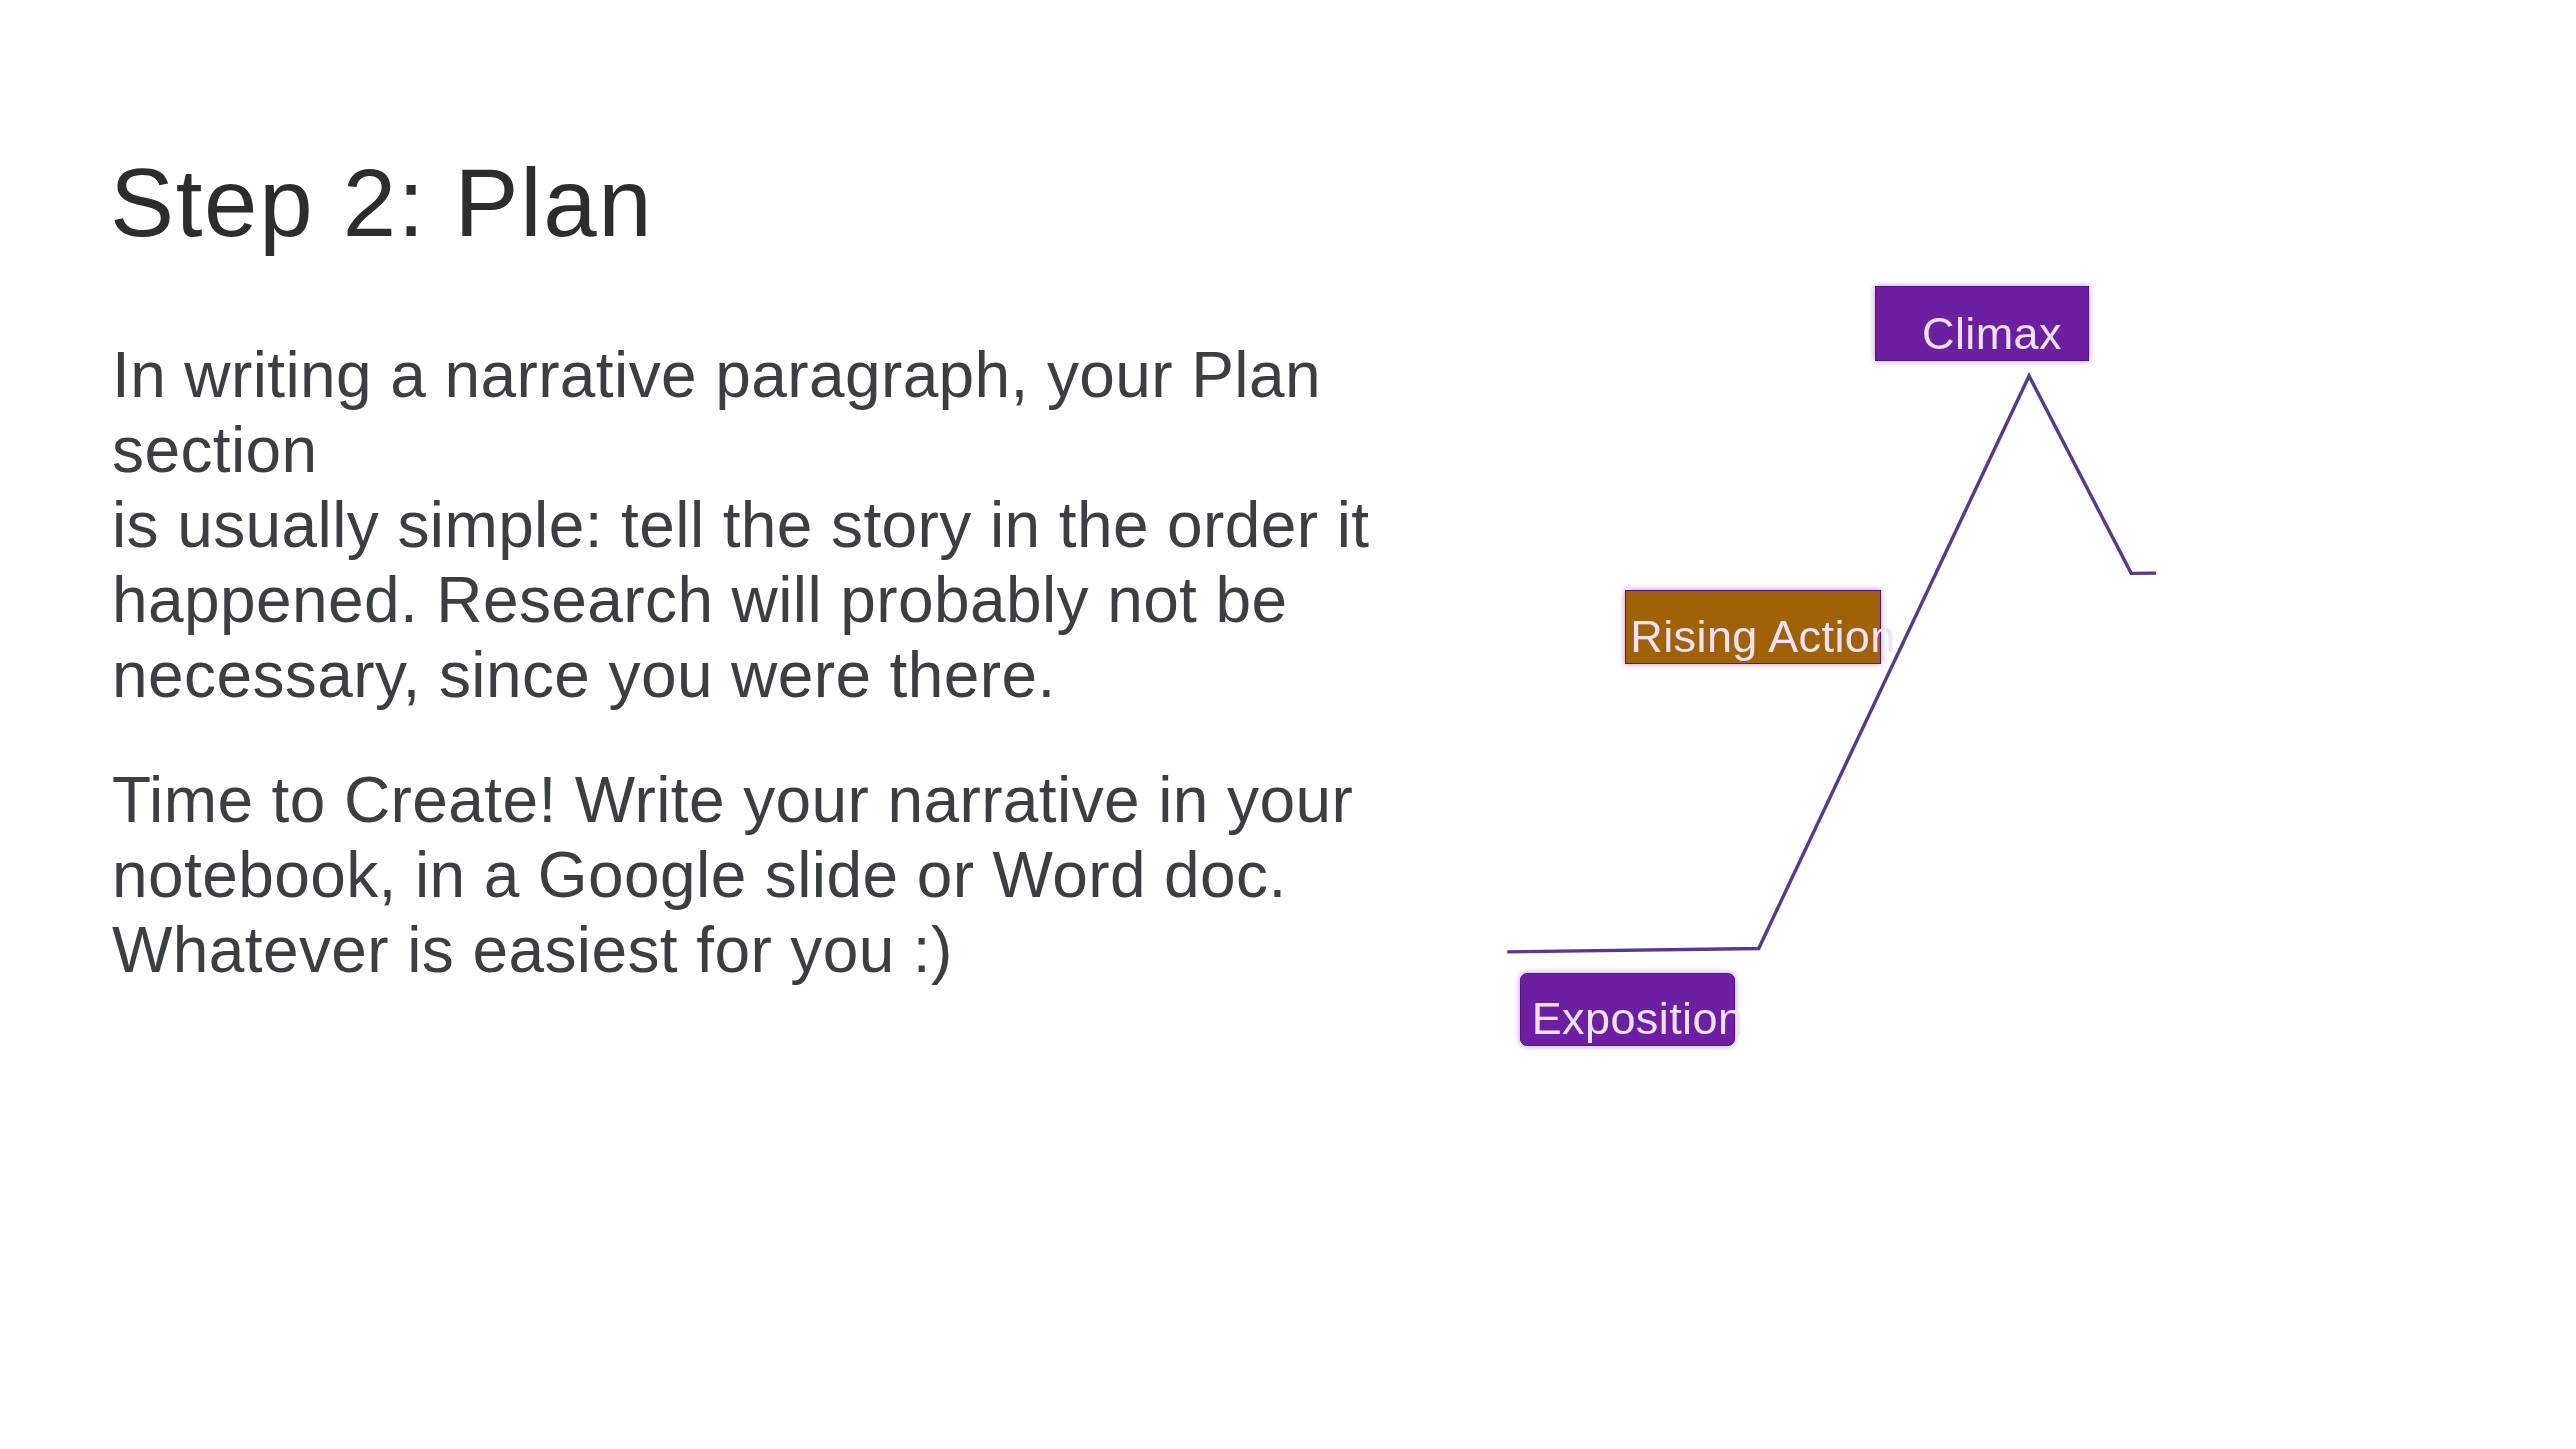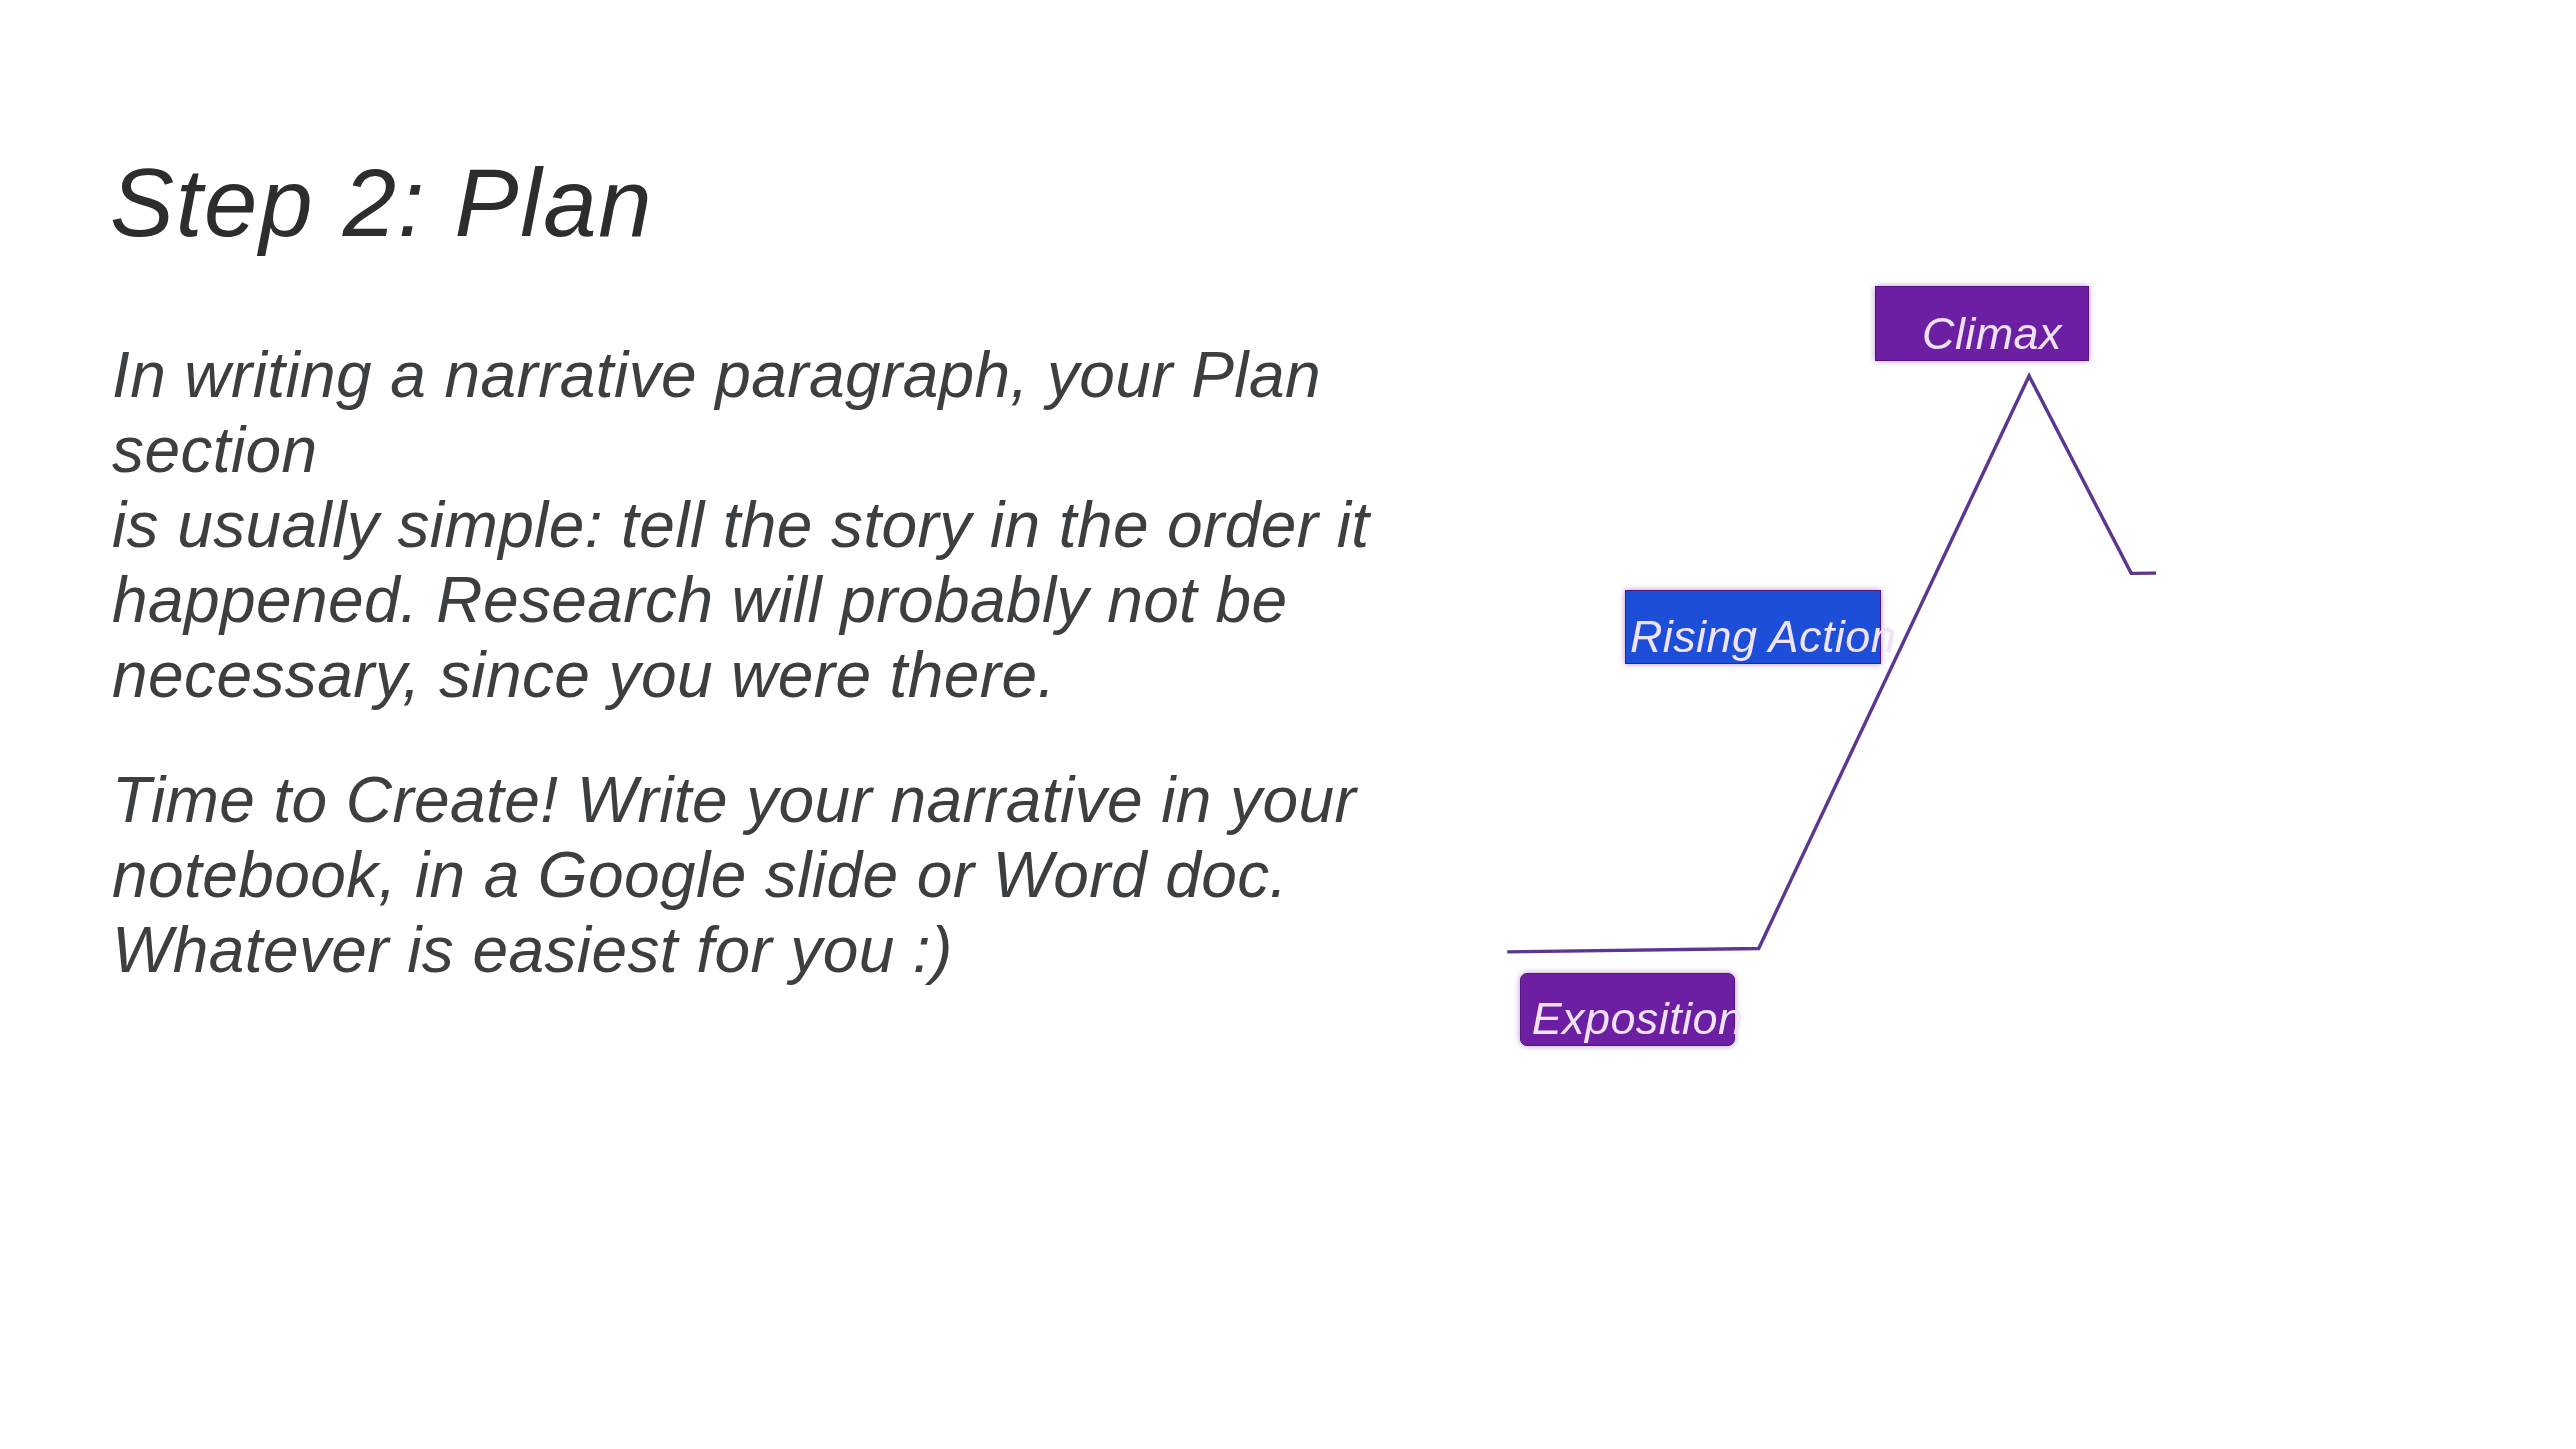--- a/index.html
+++ b/index.html
@@ -7,21 +7,20 @@
     padding: 0;
     background: #ffffff;
     font-family: "Liberation Sans", sans-serif;
   }
   #slide {
     position: relative;
     width: 2156px;
     height: 1449px;
     background: #ffffff;
     overflow: hidden;
-    font-style: italic;
   }
   .slide-title {
     position: absolute;
     left: 110px;
     top: 148px;
     font-size: 96px;
     font-weight: 400;
     letter-spacing: 1.7px;
     color: #2b2d2e;
     white-space: nowrap;
@@ -98,21 +97,21 @@
 
     <svg viewBox="0 0 1200 1000">
       <polyline points="55,808 348,804 663,137 782,367 1085,364" fill="none" stroke="#5C3792" stroke-width="4" stroke-linejoin="miter" stroke-linecap="butt" style="stroke: rgb(92, 55, 146);"></polyline>
     </svg>
 
     <div class="plot-box climax" style="background-color: rgb(108, 31, 162);">
       <span>Climax</span>
     </div>
 
 
-    <div class="plot-box rising" style="background-color: #1d4ed8;">
+    <div class="plot-box rising" style="background-color: #a16207;">
       <span>Rising Action</span>
     </div>
 
     <div class="plot-box resolution" style="background-color: rgb(108, 31, 162);">
       <span>Resolution</span>
     </div>
 
     <div class="plot-box exposition" style="background-color: rgb(108, 31, 162);">
       <span>Exposition</span>
     </div>

